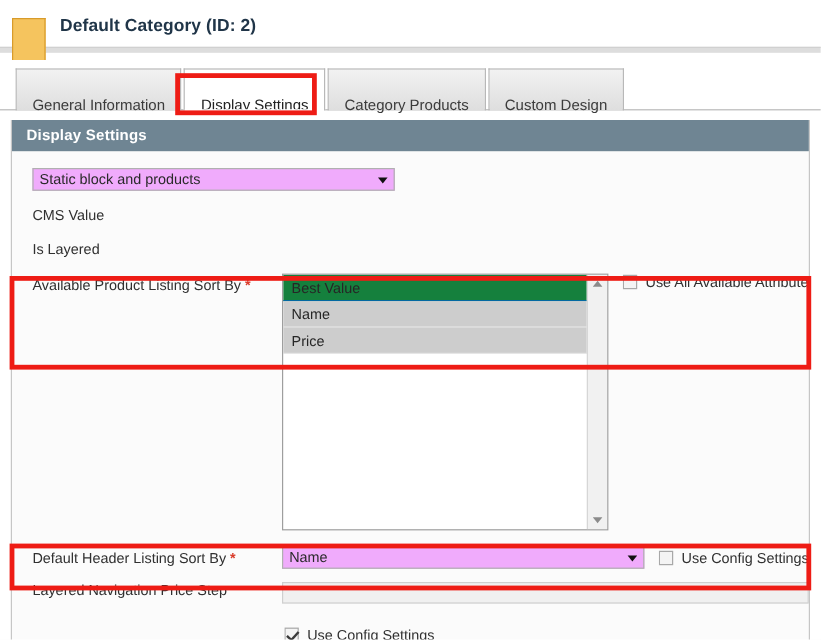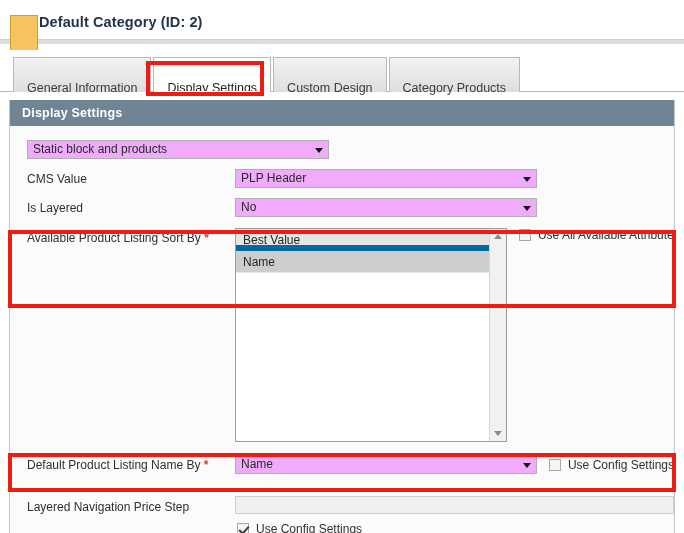--- a/index.html
+++ b/index.html
@@ -15,21 +15,21 @@
     color: #2f2f2f;
     overflow: hidden;
     position: relative;
   }
 
   
   .page-head {
     padding: 10px 0 0 10px;
     display: flex;
     align-items: center;
-    gap: 13px;
+    gap: 24px;
     height: 24px;
   }
   .cat-icon {
     width: 16px;
     height: 15px;
     position: relative;
     flex: 0 0 auto;
   }
   .cat-icon .body {
     position: absolute;
@@ -203,22 +203,22 @@
     left: 0; top: 0;
     right: 17px;
   }
   .opt {
     height: 22px;
     line-height: 22px;
     padding-left: 7px;
     font-size: 12px;
     color: #262626;
     box-sizing: border-box;
-    background: #e5e5e5;
-    border-bottom: 6px solid #0369a1;
+    background: #15803d;
+    border-bottom: 1px solid #0369a1;
   }
   .opt.selected {
     background: #cdcdcd;
     border-bottom: 1px solid #e6e6e6;
   }
   .multi .sbar {
     position: absolute;
     right: 0; top: 0; bottom: 0;
     width: 17px;
     background: #f1f1f1;
@@ -275,21 +275,21 @@
   }
 
   .txt-disabled {
     width: 445px;
     height: 18px;
     background: #f0f0f0;
     border: 1px solid #cfcfcf;
     box-sizing: border-box;
   }
 
-  .row.lnps { padding-left: 17px; align-items: flex-end; height: 26px;}
+  .row.lnps { padding-left: 17px; align-items: flex-start; height: 26px;}
   .row.cfg  { padding-left: 227px; height: 24px; align-items: center; }
 
   
   .redbox {
     position: absolute;
     border: 4px solid #ee1c15;
     box-sizing: border-box;
     pointer-events: none;
     z-index: 40;
   }
@@ -306,78 +306,71 @@
     <span class="tab"></span>
     <span class="body"></span>
   </span>
   <span class="page-title">Default Category (ID: 2)</span>
 </div>
 <div class="title-divider"></div>
 
 <div class="tab-strip">
   <div class="tab">General Information</div>
   <div class="tab active">Display Settings</div>
+  <div class="tab">Category Products</div>
   <div class="tab">Custom Design</div>
-  <div class="tab">Category Products</div>
 </div>
 
 <div class="panel">
   <div class="panel-header">Display Settings</div>
 
   <div class="panel-body">
 
     <div class="row">
       <div class="sel">
         <span>Static block and products</span>
         <span class="arrow"></span>
       </div>
     </div>
 
     <div class="row">
       <div class="lbl">CMS Value</div>
-      <div class="sel">
-        <span>PLP Header</span>
-        <span class="arrow"></span>
-      </div>
     </div>
 
     <div class="row">
       <div class="lbl">Is Layered</div>
-      <div class="sel">
-        <span>No</span>
-        <span class="arrow"></span>
-      </div>
     </div>
 
     <div class="row top" style="margin-top:6px;">
       <div class="lbl">
         <span>Available Product Listing Sort By</span>
         <span class="req">*</span>
       </div>
 
       <div class="multi">
         <div class="opts">
           <div class="opt">Best Value</div>
           <div class="opt selected">Name</div>
+          <div class="opt selected">Price</div>
         </div>
         <div class="sbar">
           <span class="up"></span>
           <span class="dn"></span>
         </div>
       </div>
 
       <div class="chk-wrap">
         <span class="chk"></span>
         <span class="chk-lbl">Use All Available Attributes</span>
       </div>
     </div>
 
     <div class="row" style="margin-top:8px;">
       <div class="lbl">
-        <span>Default Product Listing Name By</span>
+        <span>Default Header Listing Sort By</span>
         <span class="req">*</span>
       </div>
       <div class="sel">
         <span>Name</span>
         <span class="arrow"></span>
       </div>
       <div class="chk-wrap">
         <span class="chk"></span>
         <span class="chk-lbl">Use Config Settings</span>
       </div>

